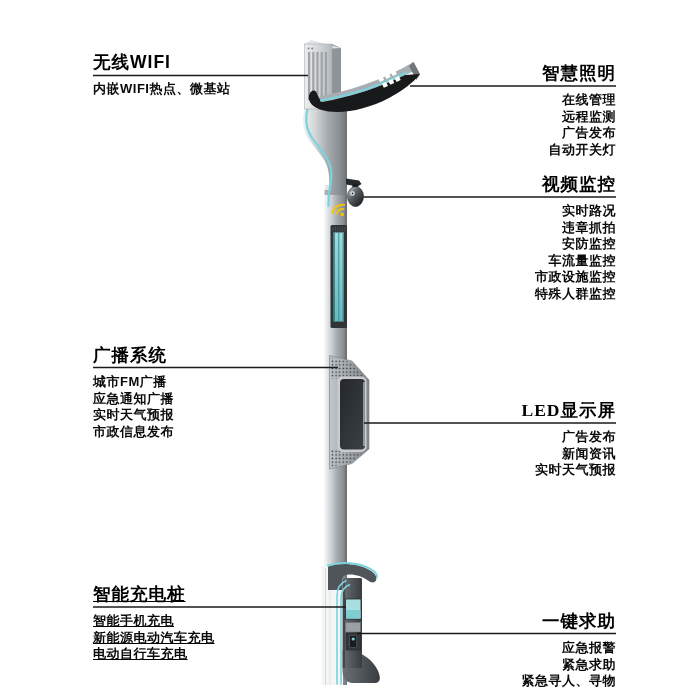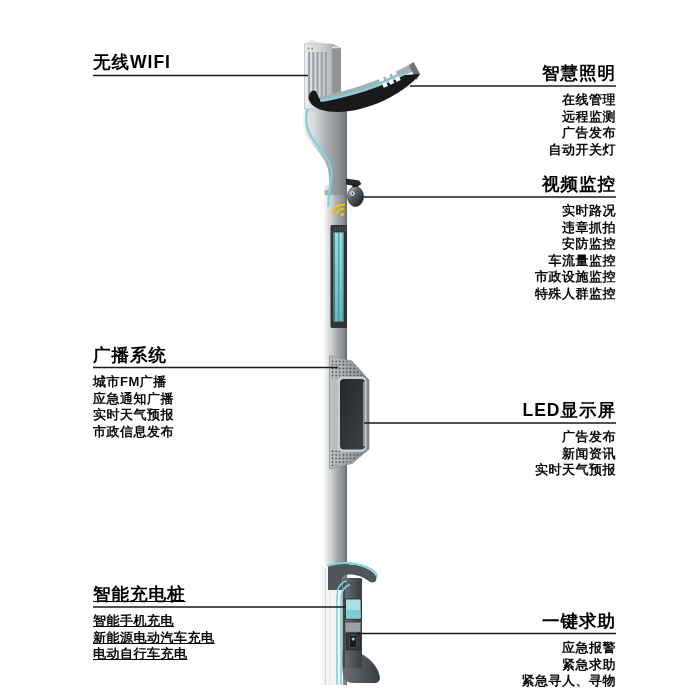--- a/index.html
+++ b/index.html
@@ -3,21 +3,21 @@
 <meta charset="utf-8">
 <style>
   html,body{margin:0;padding:0;background:#ffffff;}
   #canvas{position:relative;width:700px;height:694px;background:#ffffff;overflow:hidden;
           font-family:"Liberation Sans","DejaVu Sans",sans-serif;color:#000;}
   #pole-svg{position:absolute;left:0;top:0;width:700px;height:700px;}
   .label{position:absolute;}
   .label .title{font-size:17.5px;font-weight:800;letter-spacing:1px;white-space:nowrap;color:#000;}
   .label .items{margin-top:7px;font-size:13px;line-height:16.5px;font-weight:600;letter-spacing:.5px;color:#0a0a0a;white-space:nowrap;}
   .left-label{text-align:left;}
-  .right-label{text-align:right;}
+  .right-label{text-align:right;font-family:Liberation Serif, serif;}
   
   #lbl-wifi{left:93px;top:50px;}
   #lbl-broadcast{left:93px;top:343px;}
   #lbl-charging{left:93px;top:582px;text-decoration:underline;}
   #lbl-lighting{right:84px;top:61px;}
   #lbl-cctv{right:84px;top:172px;margin-left:28px;}
   #lbl-led{right:84px;top:398px;margin-left:33px;}
   #lbl-sos{right:84px;top:609px;}
 </style>
 </head>
@@ -181,20 +181,23 @@
       <line x1="93" y1="607" x2="346" y2="607"></line>
       <line x1="410" y1="86" x2="616" y2="86"></line>
       <line x1="363.5" y1="197" x2="616" y2="197"></line>
       <line x1="364" y1="423" x2="616" y2="423"></line>
       <line x1="357" y1="633.5" x2="616" y2="633.5"></line>
     </g>
   </svg>
 
   <div class="label left-label" id="lbl-wifi">
     <div class="title">无线WIFI</div>
+    <div class="items">
+        <div class="item">内嵌WIFI热点、微基站</div>
+      </div>
   </div>
   <div class="label left-label" id="lbl-broadcast">
     <div class="title">广播系统</div>
     <div class="items">
         <div class="item">城市FM广播</div>
         <div class="item">应急通知广播</div>
         <div class="item">实时天气预报</div>
         <div class="item">市政信息发布</div>
       </div>
   </div>

